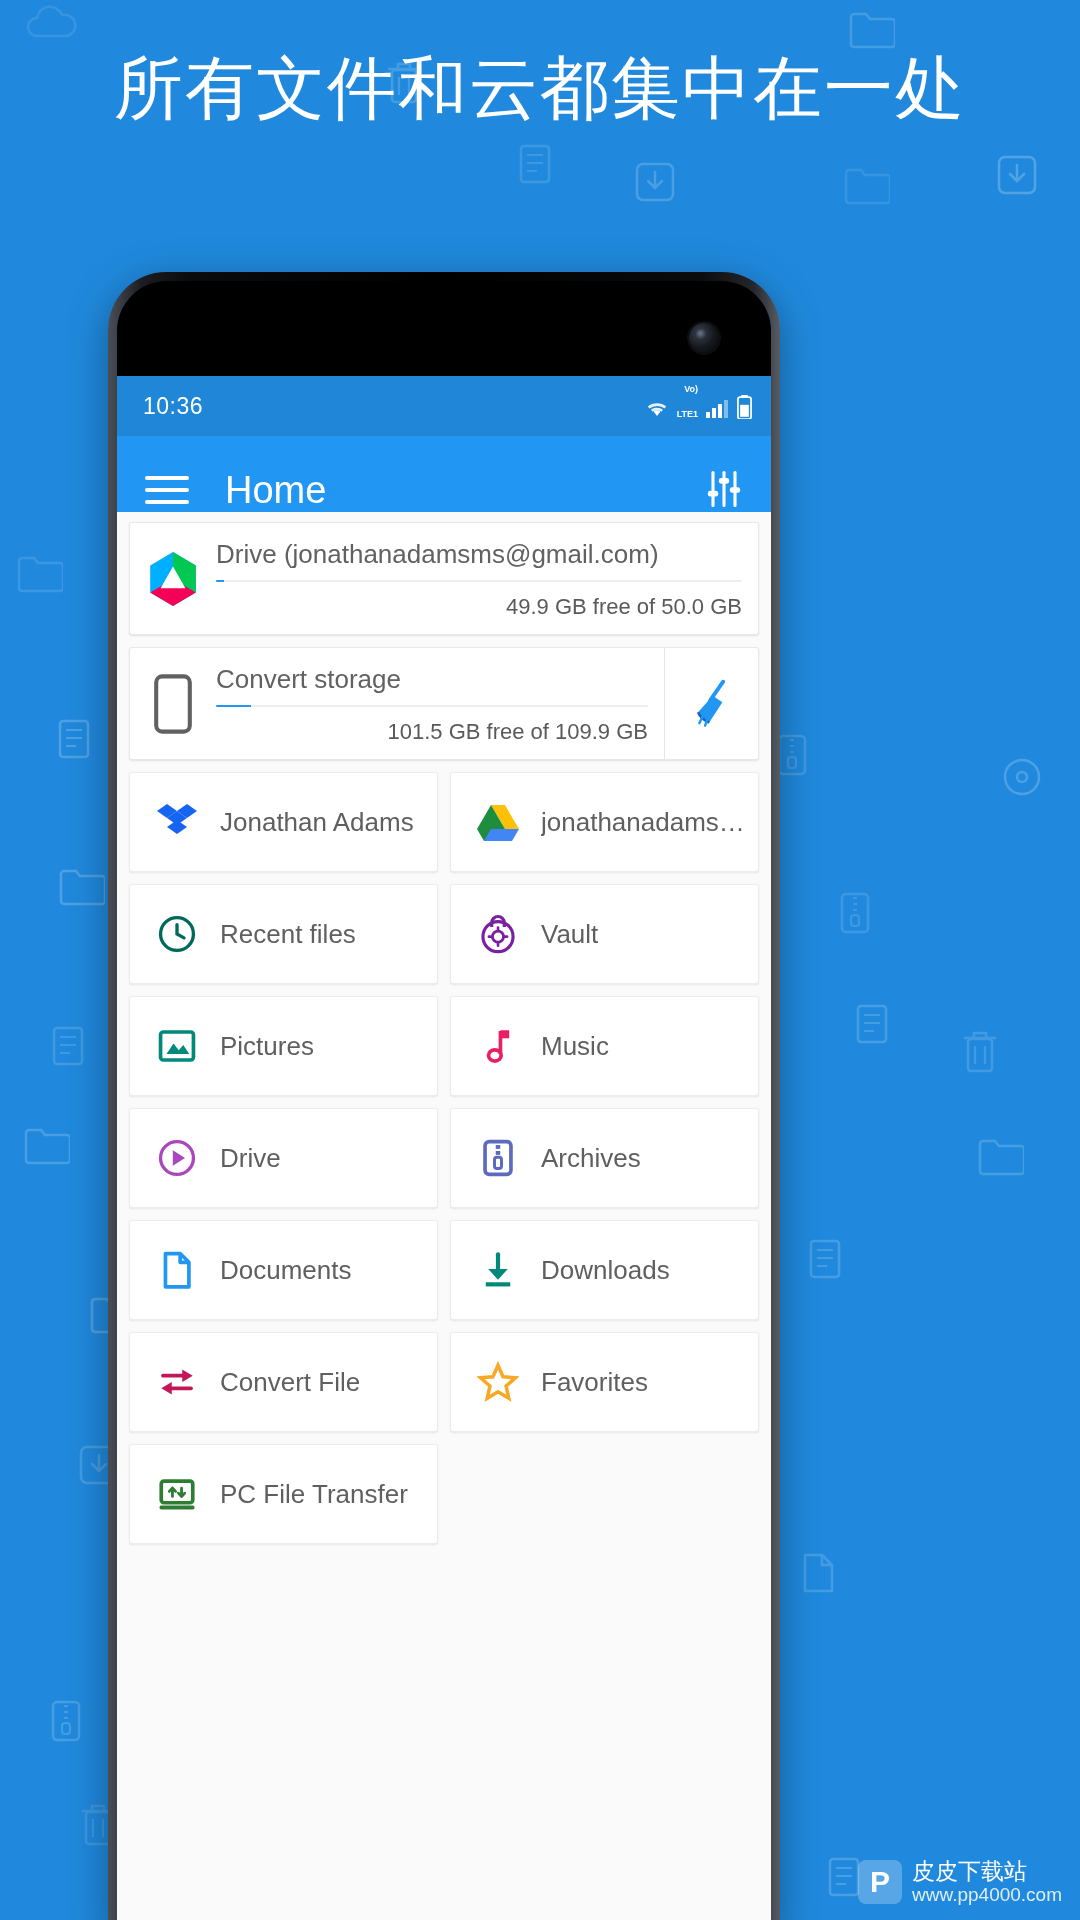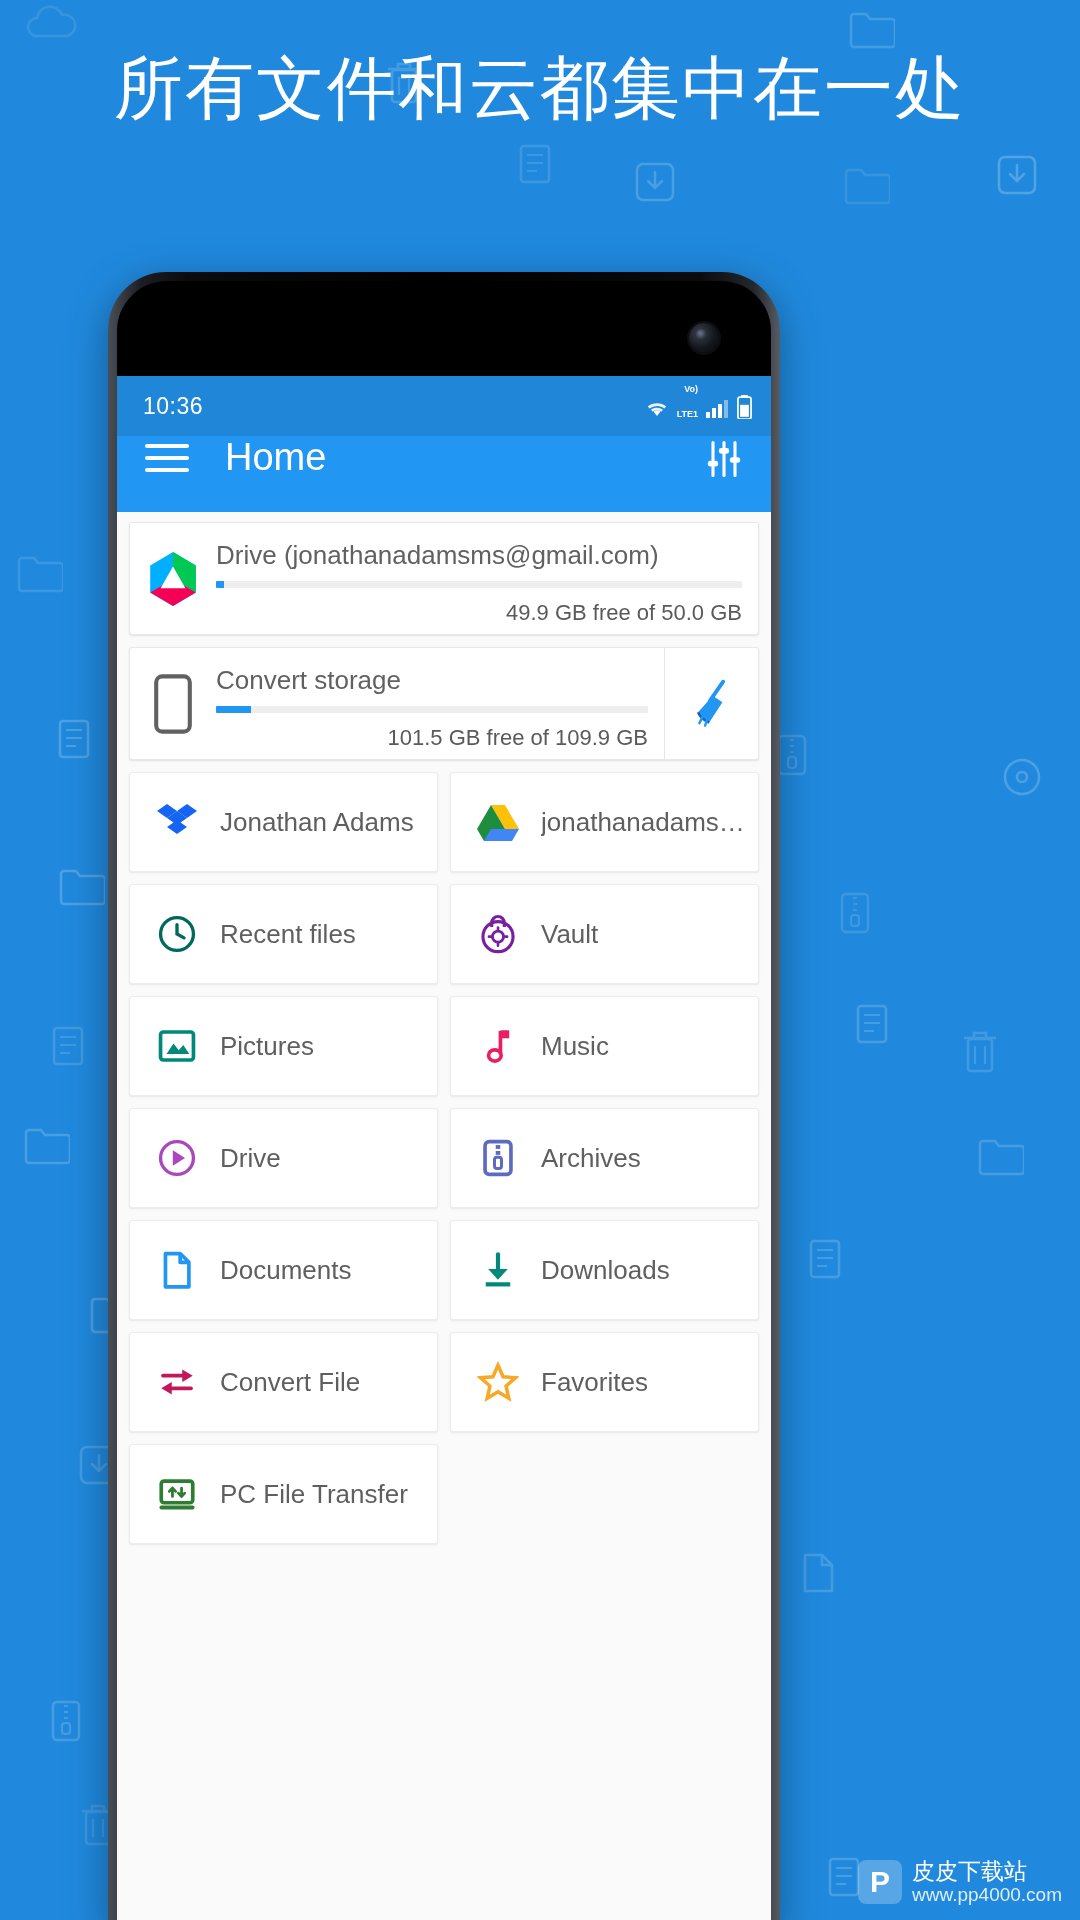--- a/index.html
+++ b/index.html
@@ -96,21 +96,21 @@
     height: 26px;
   }
   #status-icons svg { display: block; }
   .volte { font-size: 9px; line-height: 9px; text-align: right; font-weight: 700; margin-top: 16px; }
 
   
   #appbar {
     height: 92px;
     background: #2196f3;
     display: flex;
-    align-items: flex-start;
+    align-items: flex-end;
     padding: 0 24px 16px 28px;
     color: #fff;
   }
   #menu-btn { width: 44px; height: 44px; display: flex; flex-direction: column; justify-content: center; gap: 8px; cursor: pointer; }
   #menu-btn i { display: block; height: 4px; background: #fff; border-radius: 2px; }
   #appbar-title { font-size: 38px; margin-left: 36px; flex: 1; font-weight: 400; }
   #filter-btn { width: 46px; height: 46px; cursor: pointer; display:flex; align-items:center; justify-content:center; }
 
   
   #content {
@@ -131,21 +131,21 @@
   .storage {
     display: flex;
     align-items: stretch;
     margin-bottom: 12px;
     height: 113px;
   }
   .storage .ico {
     width: 86px; display: flex; align-items: center; justify-content: center;
     flex: 0 0 86px;
   }
-  .storage .body { flex: 1; padding: 16px 16px 8px 0; display: flex; flex-direction: column; justify-content: center; }
+  .storage .body { flex: 1; padding: 16px 16px 14px 0; display: flex; flex-direction: column; justify-content: center; }
   .storage .title { font-size: 26px; color: #616161; margin-bottom: 10px; }
   .bar { height: 7px; background: #eeeeee; border-radius: 1px; position: relative; overflow: hidden; }
   .bar > span { position: absolute; left: 0; top: 0; bottom: 0; background: #2196f3; display:block; }
   .storage .sub { font-size: 22px; color: #5a5a5a; text-align: right; margin-top: 12px; }
   .storage .cleanbtn {
     flex: 0 0 94px;
     border-left: 1px solid #e6e6e6;
     display: flex; align-items: center; justify-content: center;
     cursor: pointer;
   }

